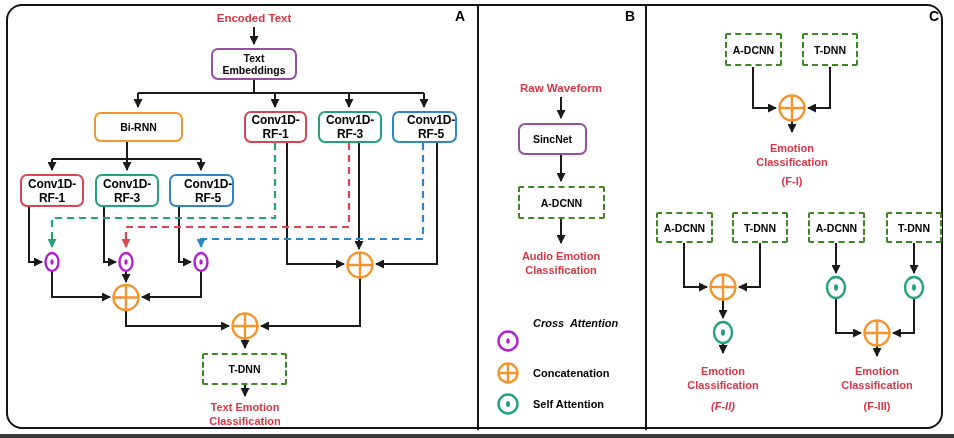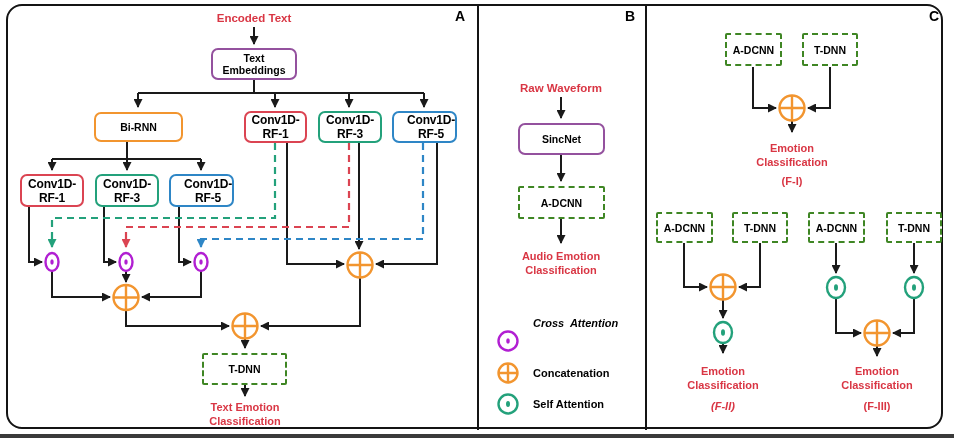--- a/index.html
+++ b/index.html
@@ -179,21 +179,21 @@
   <div class="box solid b-blue convfont" style="left:392px;top:111px;width:65px;height:32px;">Conv1D-RF-5</div>
   <div class="box solid b-red convfont" style="left:20px;top:174px;width:64px;height:33px;">Conv1D-RF-1</div>
   <div class="box solid b-teal convfont" style="left:95px;top:174px;width:64px;height:33px;">Conv1D-RF-3</div>
   <div class="box solid b-blue convfont" style="left:169px;top:174px;width:65px;height:33px;">Conv1D-RF-5</div>
   <div class="box dashed b-green" style="left:202px;top:353px;width:85px;height:32px;">T-DNN</div>
   <div class="rlabel" style="left:185px;top:401px;width:120px;">Text Emotion
 Classification</div>
 
   <div class="panel-letter" style="left:618px;top:8px;width:24px;">B</div>
   <div class="rlabel big" style="left:501px;top:82px;width:120px;">Raw Waveform</div>
-  <div class="box solid b-purple" style="left:518px;top:123px;width:87px;height:32px;">SincNet</div>
+  <div class="box solid b-purple" style="left:518px;top:123px;width:69px;height:32px;">SincNet</div>
   <div class="box dashed b-green" style="left:518px;top:186px;width:87px;height:33px;">A-DCNN</div>
   <div class="rlabel" style="left:501px;top:250px;width:120px;text-align:center;">Audio Emotion
 Classification</div>
   <div class="legend-label" style="left:533px;top:316px;font-style:italic;">Cross  Attention</div>
   <div class="legend-label" style="left:533px;top:366px;">Concatenation</div>
   <div class="legend-label" style="left:533px;top:397px;">Self Attention</div>
 
   <div class="panel-letter" style="left:922px;top:8px;width:24px;">C</div>
 
   <div class="box dashed b-green" style="left:725px;top:33px;width:57px;height:33px;">A-DCNN</div>

